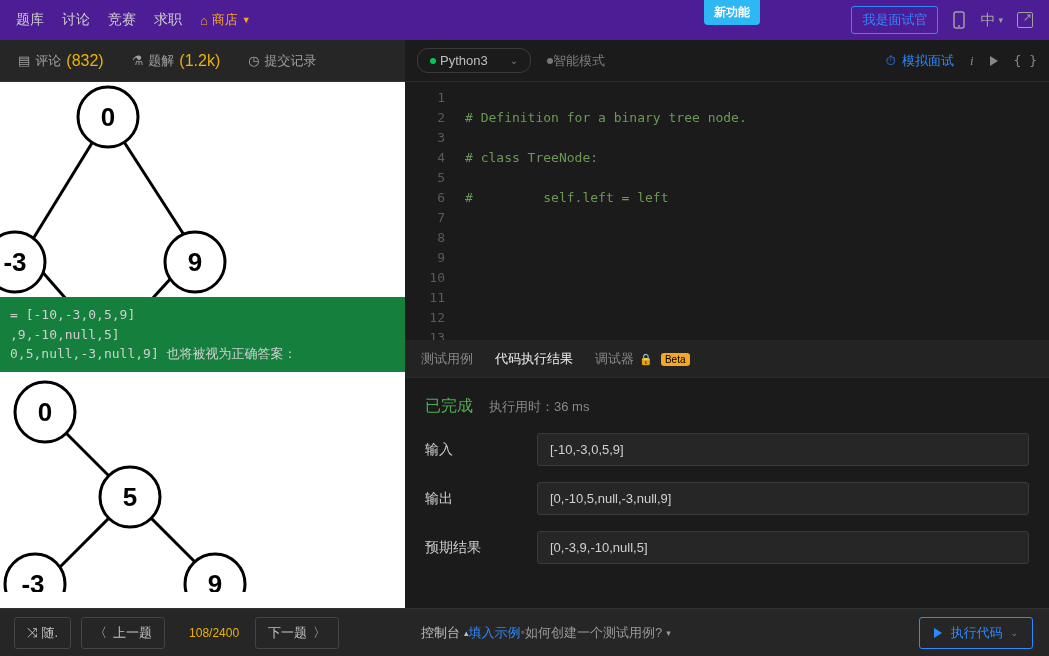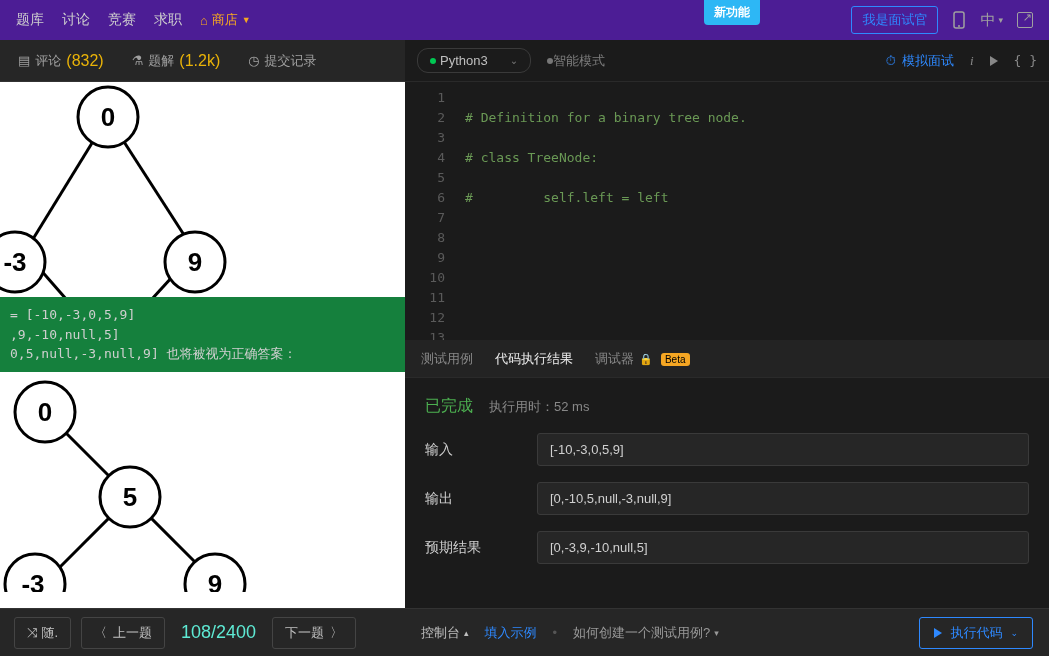--- a/index.html
+++ b/index.html
@@ -62,22 +62,22 @@
 .status-ok { color: #4caf50; font-size: 16px; font-weight: 500; }
 .status-time { color: #888; font-size: 13px; }
 .io-row { display: flex; align-items: center; gap: 32px; }
 .io-label { width: 80px; color: #d0d0d0; font-size: 14px; }
 .io-val { flex: 1; border: 1px solid #3a3a3a; background: #262626; padding: 8px 12px; border-radius: 3px; color: #d0d0d0; font-size: 13px; }
 
 
 .bottombar { height: 48px; background: #262626; border-top: 1px solid #333; display: flex; align-items: center; }
 .left-bottom { width: 405px; display: flex; align-items: center; gap: 10px; padding: 0 14px; }
 .btn-box { border: 1px solid #444; border-radius: 3px; padding: 6px 12px; color: #c0c0c0; cursor: pointer; display: flex; align-items: center; gap: 6px; font-size: 13px; }
-.prog { color: #5eead4; font-size: 18px; padding: 0 6px; }
-.right-bottom { flex: 1; display: flex; align-items: center; padding: 0 16px; gap: 16px; }
+.prog { color: #eab308; font-size: 12px; padding: 0 6px; margin-left: 8px; }
+.right-bottom { flex: 1; display: flex; align-items: center; padding: 0 16px; }
 .console-link { color: #c0c0c0; display: flex; align-items: center; gap: 4px; cursor: pointer; }
 .fill-example { color: #2e89ff; cursor: pointer; }
 .howto { color: #999; display: flex; align-items: center; gap: 4px; cursor: pointer; }
 .run-btn { margin-left: auto; border: 1px solid #2e89ff; color: #2e89ff; padding: 6px 14px; border-radius: 3px; display: flex; align-items: center; gap: 8px; cursor: pointer; font-size: 13px; }
 .run-btn .caret { font-size: 9px; }
 .shuffle-icon { font-family: monospace; letter-spacing: -2px; }
 </style>
 </head>
 <body>
 
@@ -233,21 +233,21 @@
         <span class="res-tab">
           <span>调试器</span>
           <span class="lock-icon">🔒</span>
           <span class="beta-badge">Beta</span>
         </span>
       </div>
 
       <div class="res-body">
         <div class="status-row">
           <span class="status-ok">已完成</span>
-          <span class="status-time"><span>执行用时：</span><span>52 ms</span></span>
+          <span class="status-time"><span>执行用时：</span><span>36 ms</span></span>
         </div>
         <div class="io-row">
           <span class="io-label">输入</span>
           <div class="io-val">[-10,-3,0,5,9]</div>
         </div>
         <div class="io-row">
           <span class="io-label">输出</span>
           <div class="io-val">[0,-10,5,null,-3,null,9]</div>
         </div>
         <div class="io-row">

